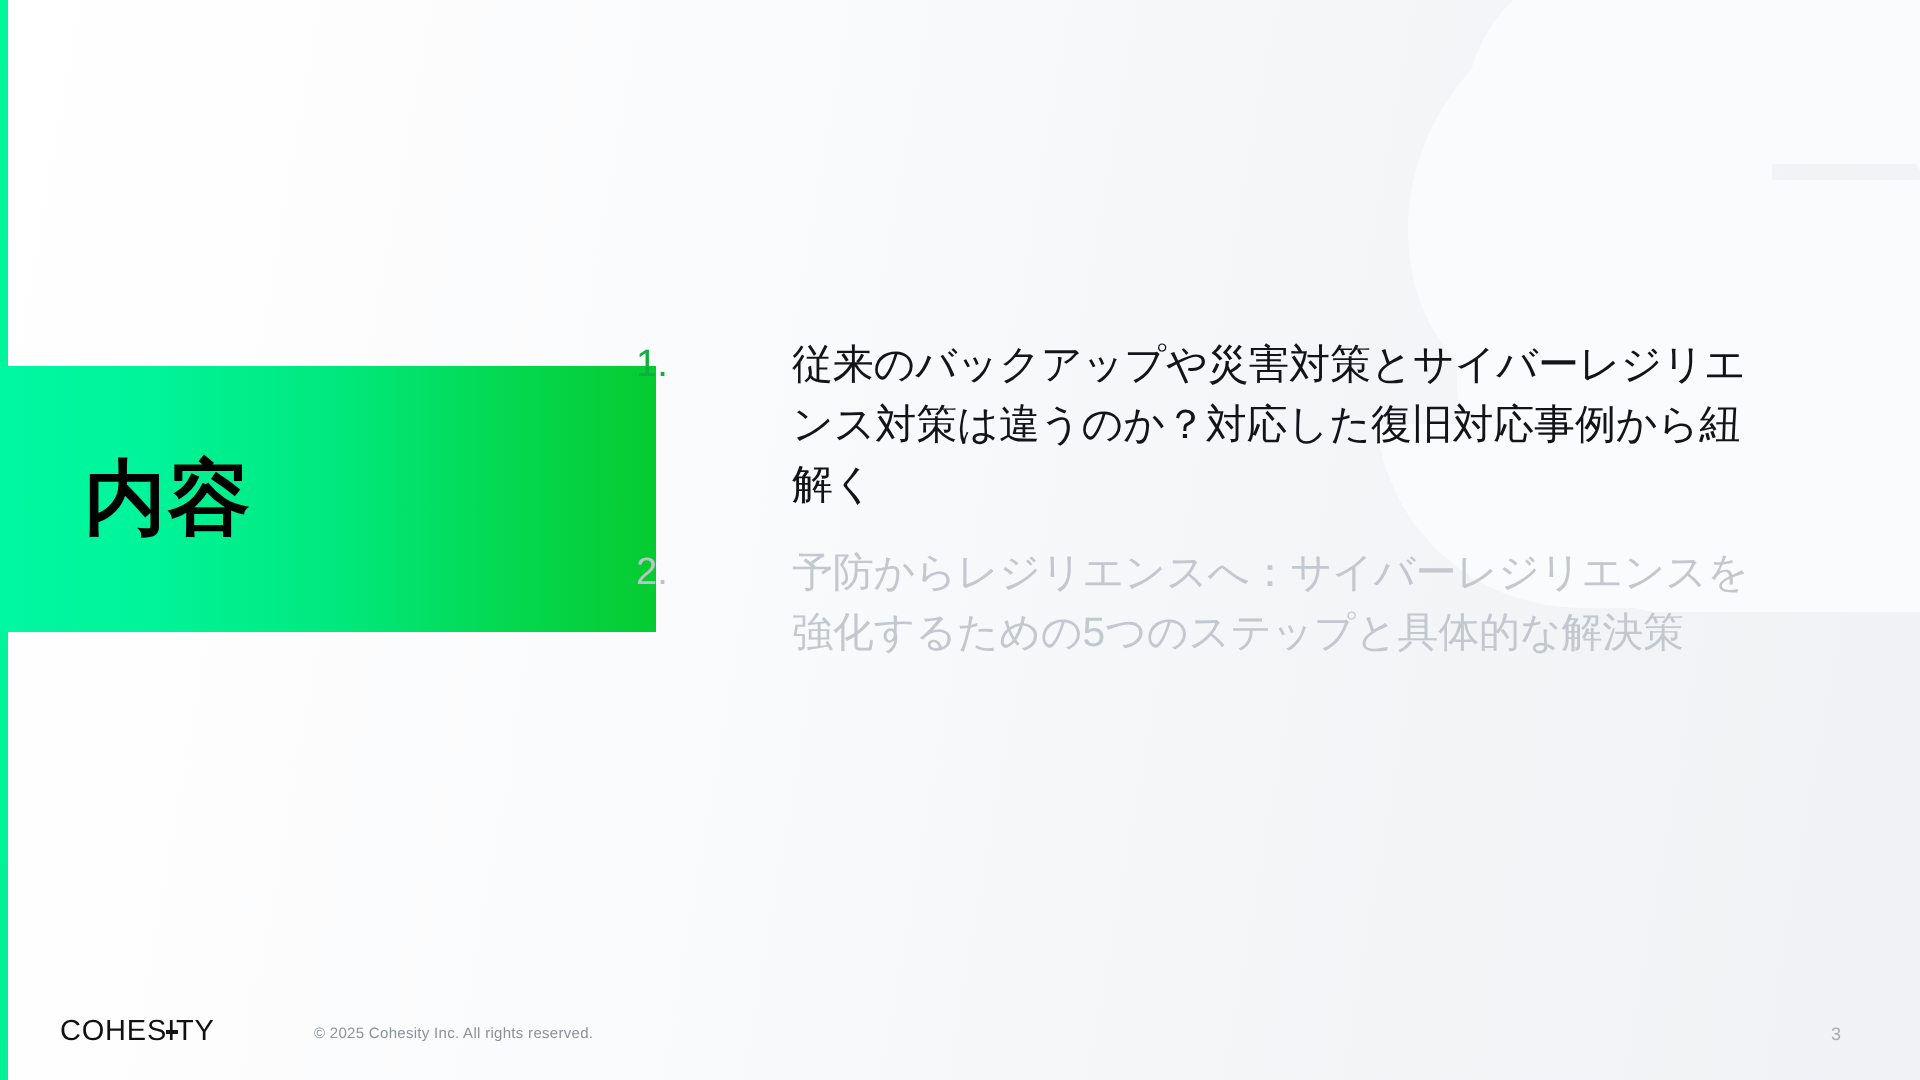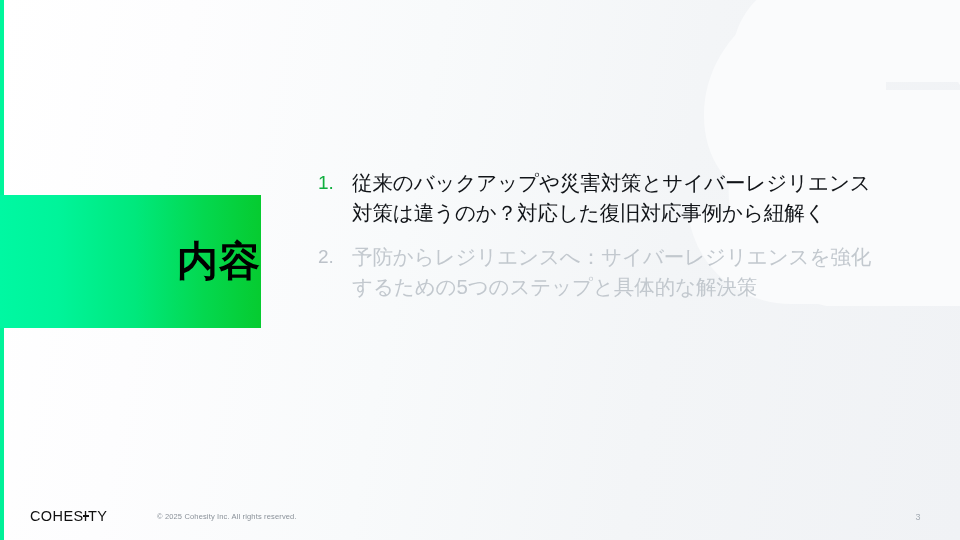--- a/index.html
+++ b/index.html
@@ -49,32 +49,31 @@
     top: 0;
     width: 4px;
     height: 540px;
     background: linear-gradient(180deg, #00F79B 0%, #00F49A 55%, #00F097 100%);
   }
 
   
   #title-block {
     position: absolute;
     left: 0px;
-    top: 195px;
-    width: 261px;
+    top: 183px;
+    width: 328px;
     height: 133px;
     background: linear-gradient(90deg,
                 #00F8A2 0%,
                 #00F49A 22%,
                 #00E87C 52%,
                 #04D84F 78%,
                 #06CB30 100%);
     display: flex;
     align-items: center;
-    justify-content: flex-end;
   }
   #title-text {
     margin-left: 42px;
     font-size: 41px;
     font-weight: 700;
     color: #000000;
     letter-spacing: 1px;
     line-height: 1;
   }
 
@@ -95,20 +94,21 @@
     font-size: 19px;
     line-height: 30px;
     text-align: left;
     font-weight: 400;
   }
   .agenda-text {
     flex: 1 1 auto;
     font-size: 20.5px;
     line-height: 30px;
     letter-spacing: -0.1px;
+    margin-left: 44px;
   }
   .item-active .agenda-num { color: #0FAE3E; }
   .item-active .agenda-text { color: #111418; }
   .item-muted  .agenda-num { color: #BCC2C9; }
   .item-muted  .agenda-text { color: #C2C8CE; }
 
   
   #footer-logo {
     position: absolute;
     left: 30px;

